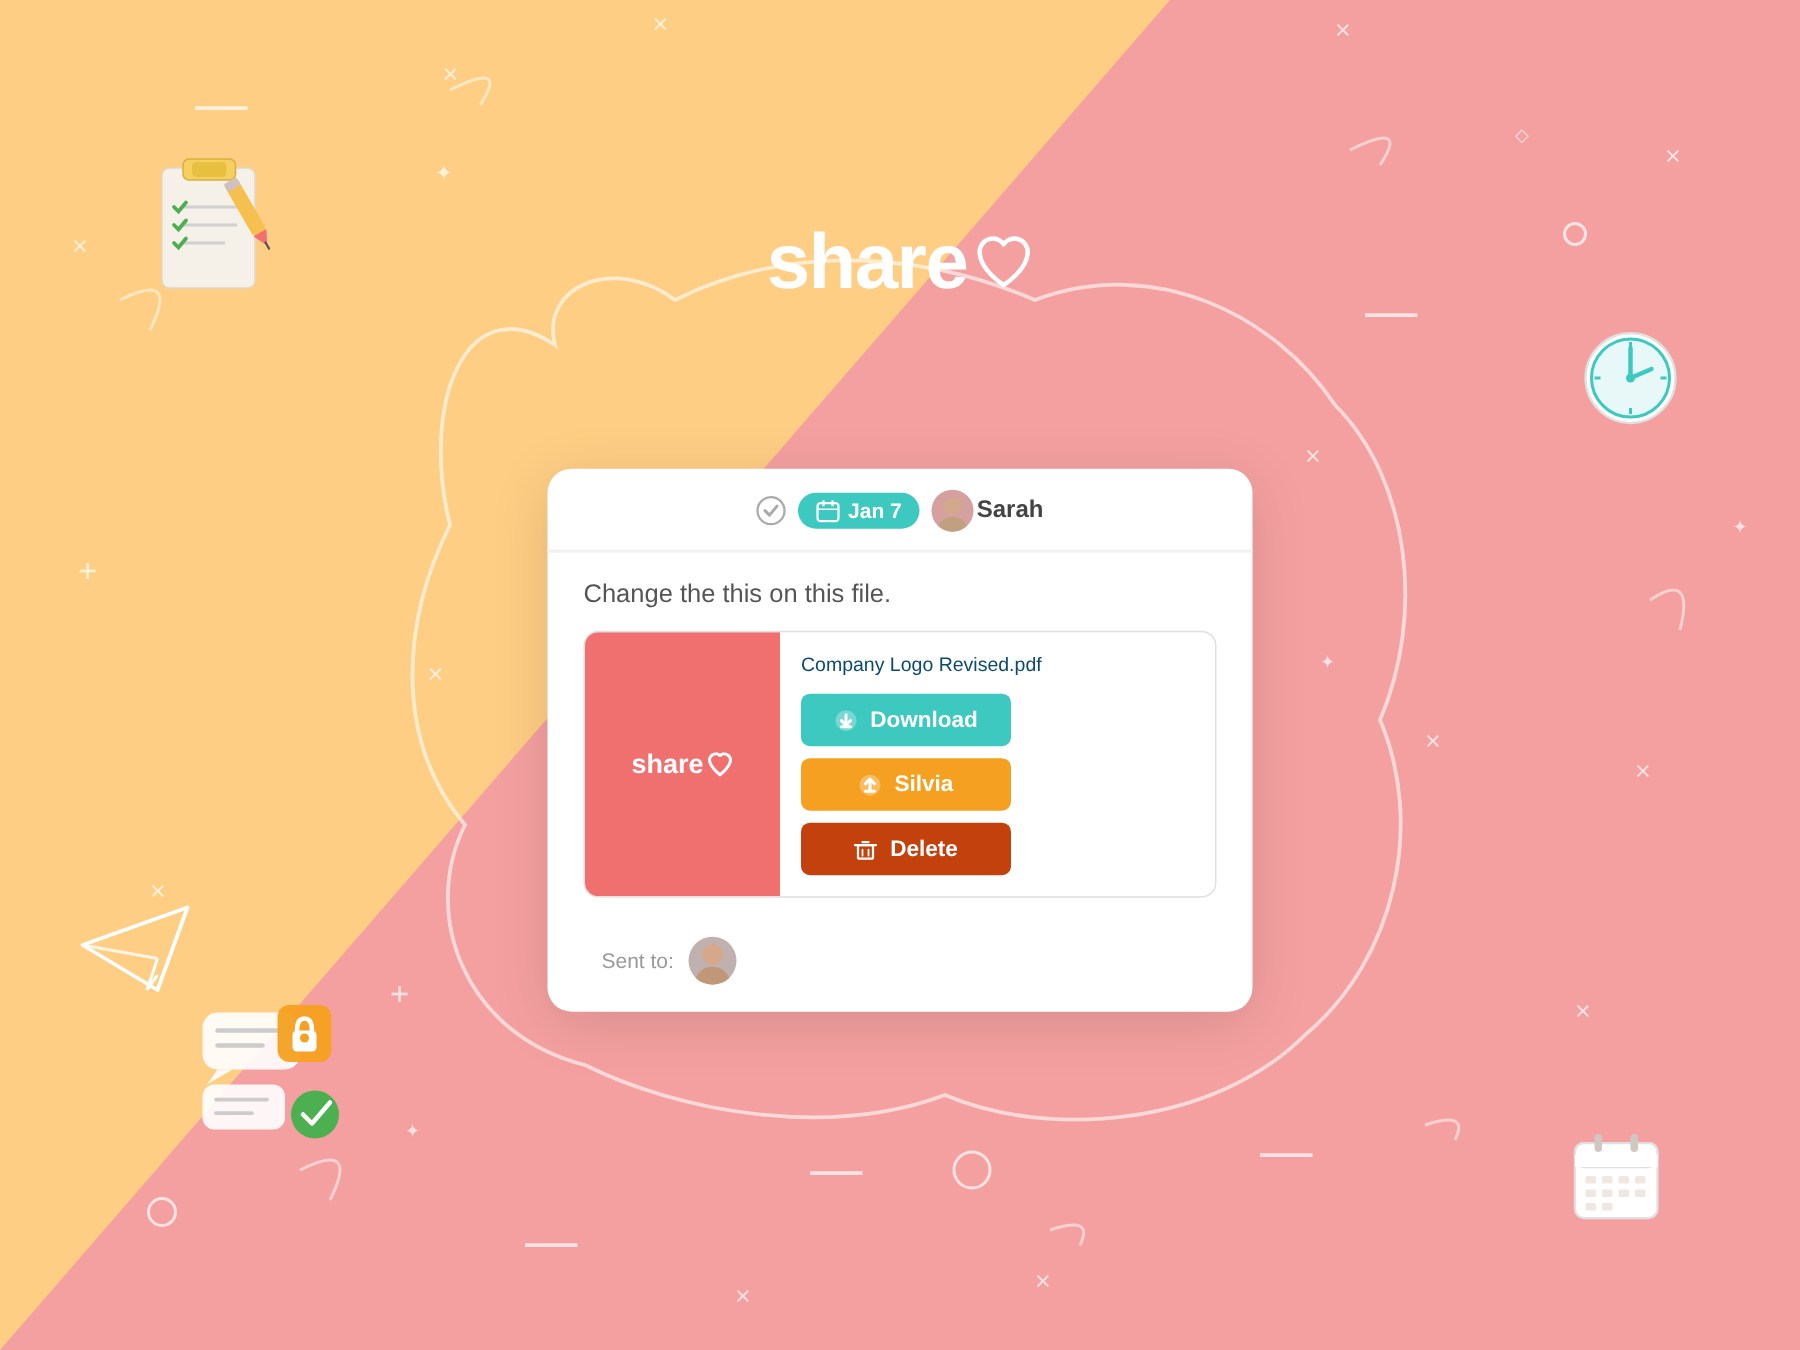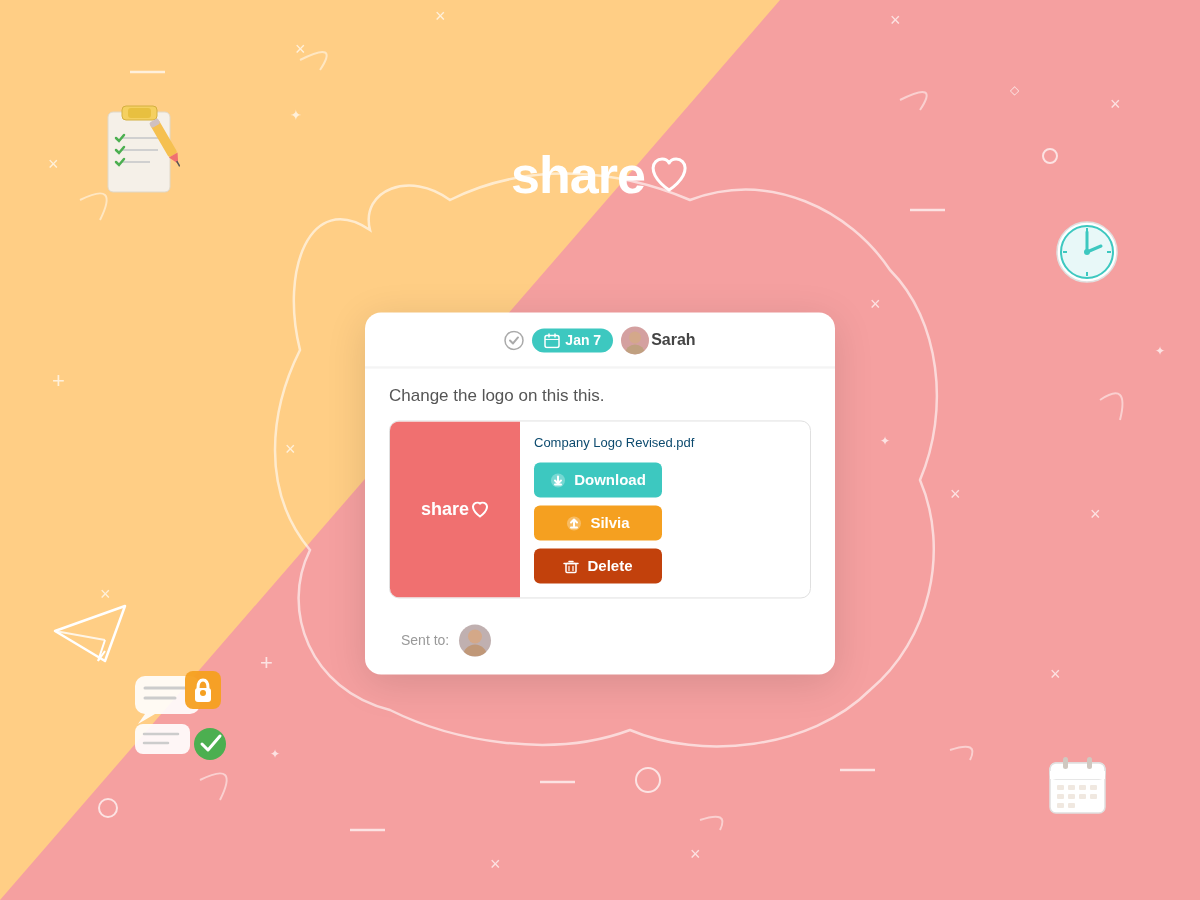--- a/index.html
+++ b/index.html
@@ -261,21 +261,21 @@
     }
 
     .file-name {
       font-size: 13px;
       color: #0c4a6e;
       margin-bottom: 10px;
       font-weight: 500;
     }
 
     .btn-action {
-      width: 128px;
+      width: 140px;
       padding: 9px 0;
       border: none;
       border-radius: 6px;
       font-size: 15px;
       font-weight: 600;
       cursor: pointer;
       display: flex;
       align-items: center;
       justify-content: center;
       gap: 8px;
@@ -503,21 +503,21 @@
           <circle cx="14" cy="11" r="6" fill="#d4a88a"></circle>
         </svg>
       </div>
       <span>Sarah</span>
     </div>
   </div>
 
 
   <div class="card-divider"></div>
 
-  <div class="card-message">Change the logo on this this.</div>
+  <div class="card-message">Change the this on this file.</div>
 
   <div class="file-attachment">
 
     <div class="file-preview">
       <div class="share-logo-small">
         <span style="font-size:18px;font-weight:700;color:white;">share</span>
         <svg width="18" height="17" viewBox="0 0 18 17" fill="none">
           <path d="M9 15 C9 15 2 10 2 5 C2 3 4 1 6.5 1 C7.8 1 9 2 9 3 C9 2 10.2 1 11.5 1 C14 1 16 3 16 5 C16 10 9 15 9 15Z" fill="none" stroke="white" stroke-width="2"></path>
         </svg>
       </div>

